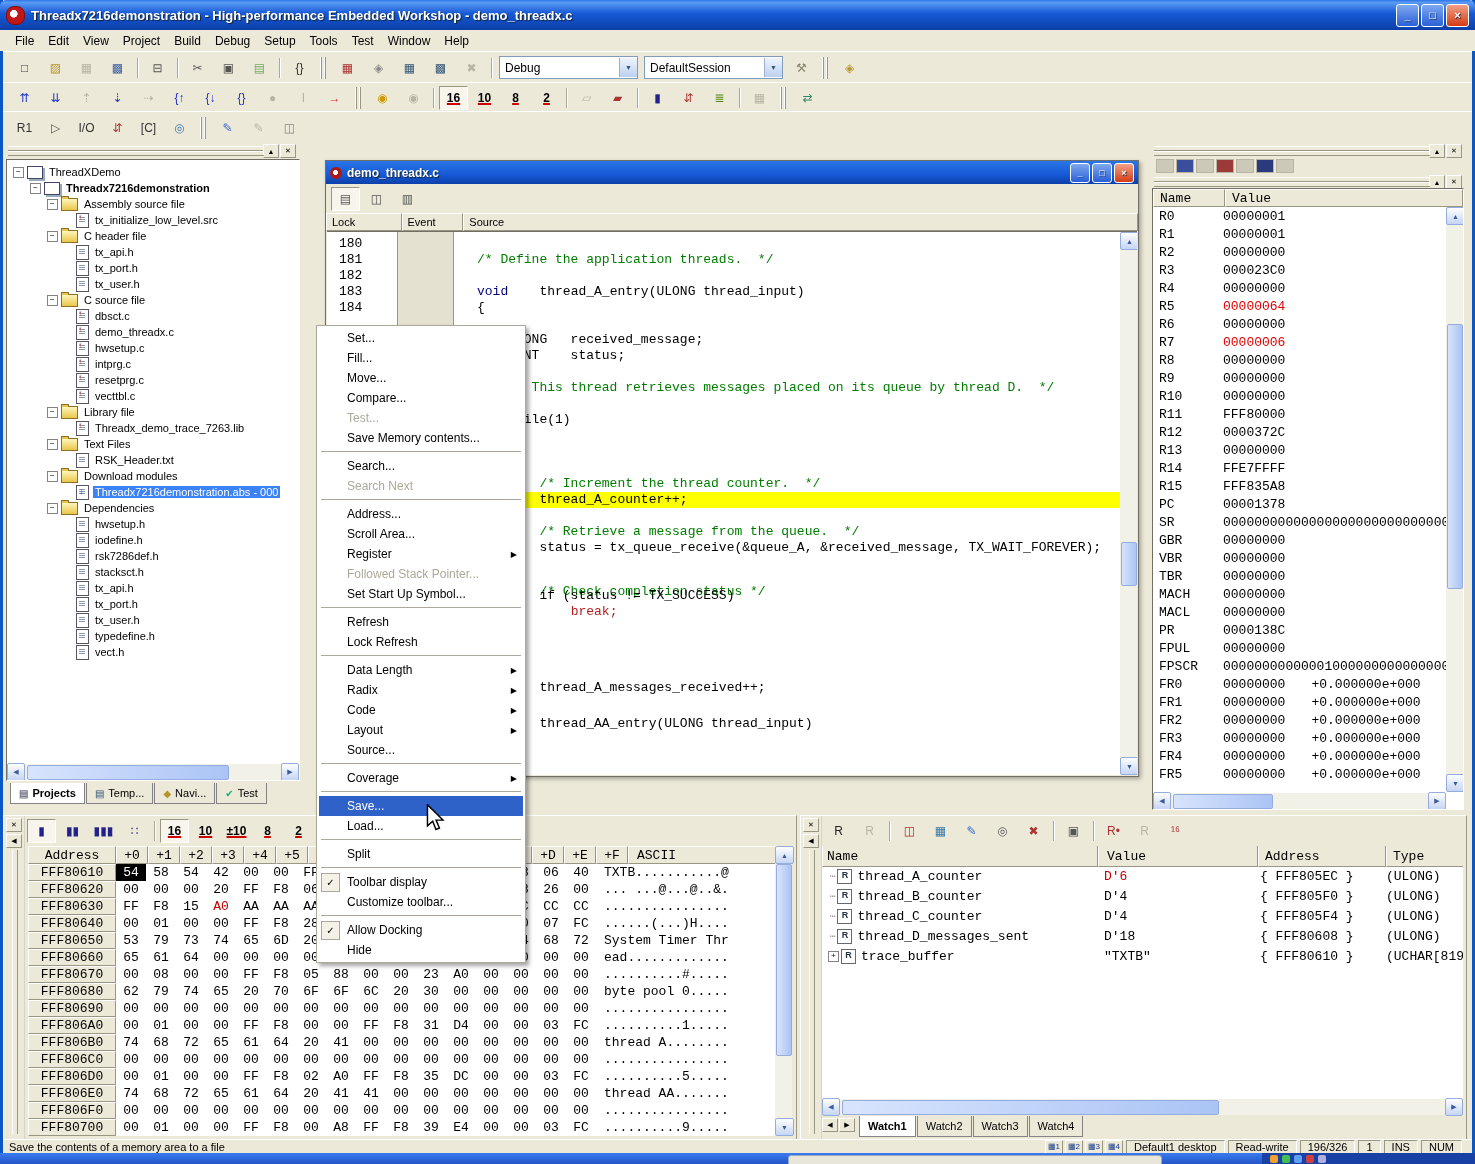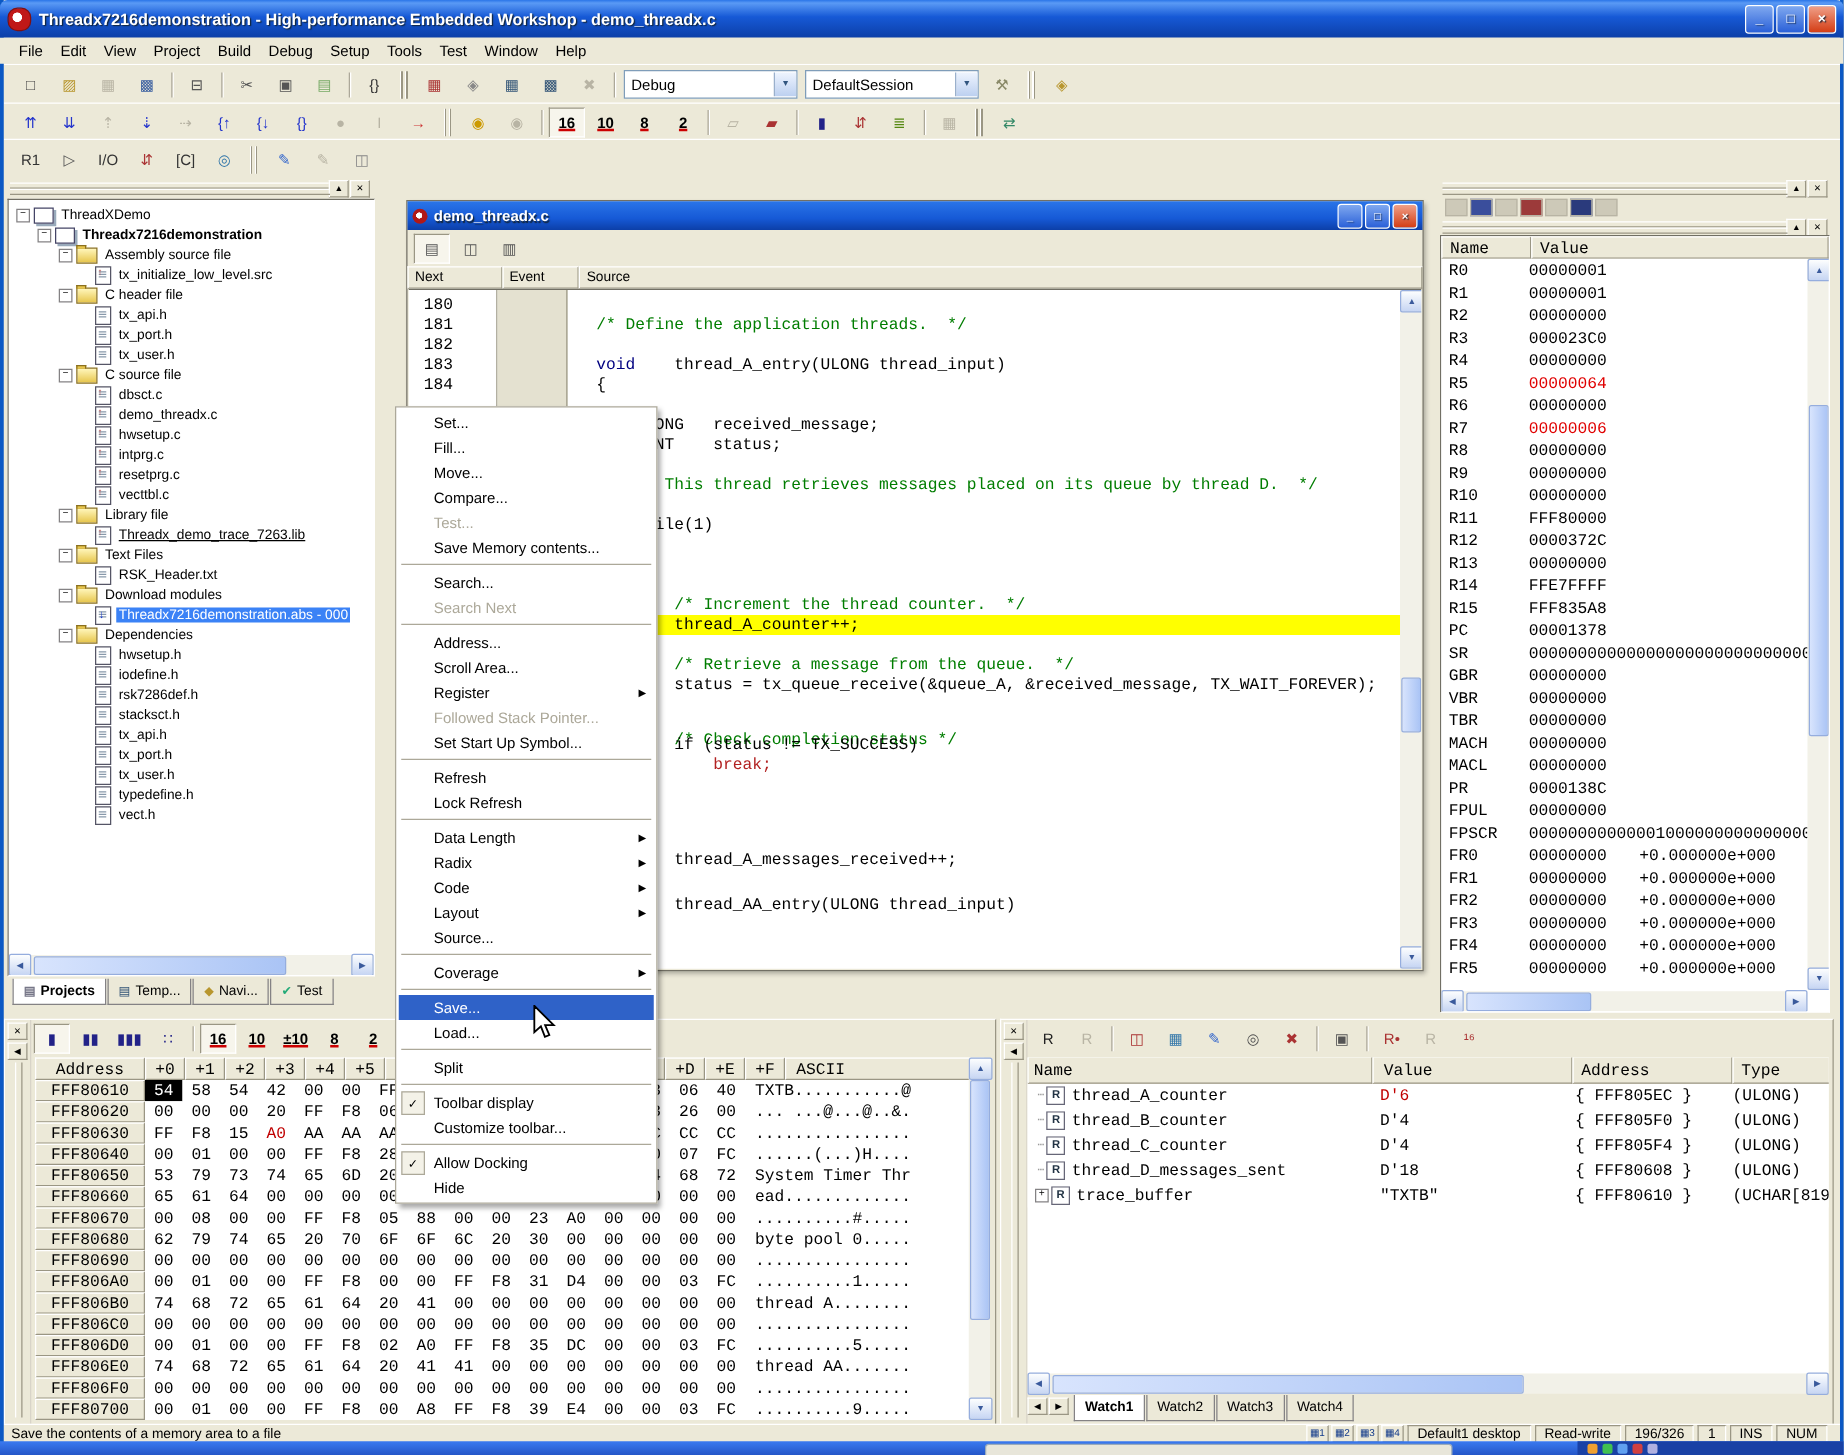--- a/index.html
+++ b/index.html
@@ -338,21 +338,21 @@
           <div class="trow" style="padding-left: 55px;">
             <div style="width: 12px;"></div>
             <div class="ti ti-doc ti-src"></div>
             <div class="tlabel">vecttbl.c</div>
           </div>
           <div class="trow" style="padding-left: 38px;">
             <div class="exp">−</div>
             <div class="ti ti-folder"></div>
             <div class="tlabel">Library file</div>
           </div>
-          <div class="trow" style="padding-left: 55px; text-decoration: underline;">
+          <div class="trow" style="padding-left: 55px;">
             <div style="width: 12px;"></div>
             <div class="ti ti-doc ti-src"></div>
             <div class="tlabel">Threadx_demo_trace_7263.lib</div>
           </div>
           <div class="trow" style="padding-left: 38px;">
             <div class="exp">−</div>
             <div class="ti ti-folder"></div>
             <div class="tlabel">Text Files</div>
           </div>
           <div class="trow" style="padding-left: 55px;">
@@ -458,21 +458,21 @@
         <div class="wbtn">□</div>
         <div class="wbtn close">×</div>
       </div>
     </div>
     <div class="ed-tb" id="edtb">
         <div class="tbtn pr" style="color: rgb(85, 85, 85);">▤</div>
         <div class="tbtn" style="color: rgb(85, 85, 85);">◫</div>
         <div class="tbtn" style="color: rgb(85, 85, 85);">▥</div>
       </div>
     <div class="ed-cols" id="edcols">
-        <div class="ed-col raised" style="width: 70px;">Next</div>
+        <div class="ed-col raised" style="width: 70px;">Lock</div>
         <div class="ed-col raised" style="width: 56px;">Event</div>
         <div class="ed-col raised" style="width: 682px;">Source</div>
       </div>
     <div class="ed-body">
       <div class="gutbg" style="left:0;width:70px;background:#fff;border-right:1px solid #9a9684"></div>
       <div class="gutbg" style="left:71px;width:55px;background:#e4e1d0;border-right:1px solid #9a9684"></div>
       <div id="edlines">
           <div class="eln" style="top: 4px;"><div class="num">180</div><div class="src"></div></div>
           <div class="eln" style="top: 20px;"><div class="num">181</div><div class="src"><span class="cm">/* Define the application threads.  */</span></div></div>
           <div class="eln" style="top: 36px;"><div class="num">182</div><div class="src"></div></div>

